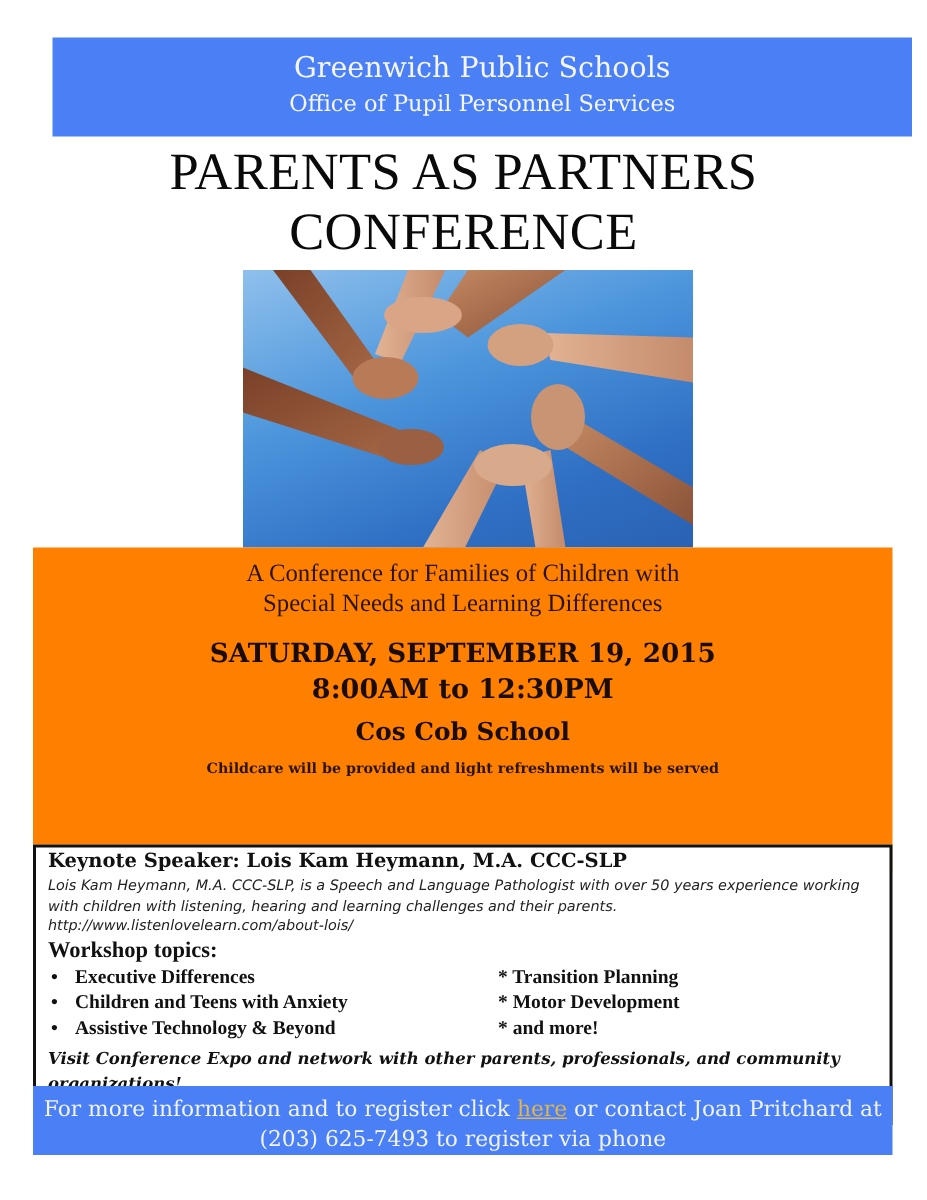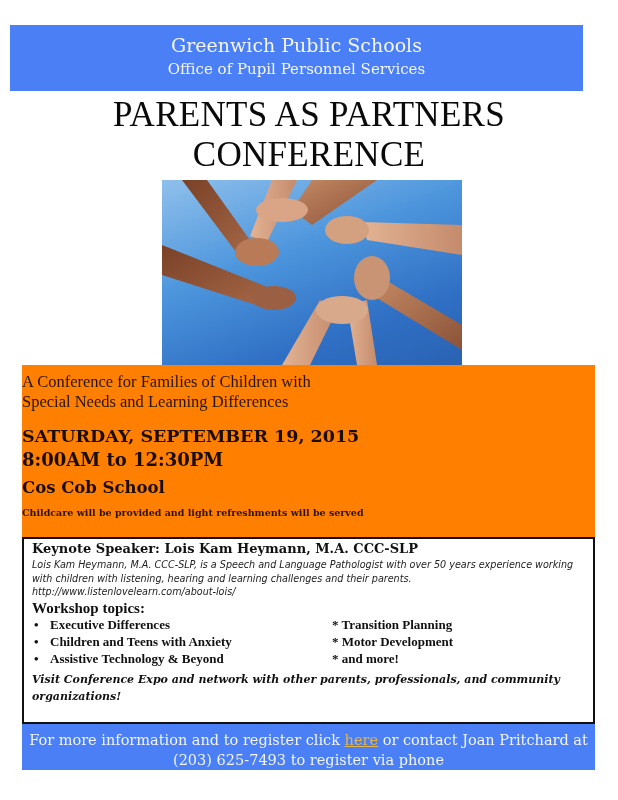--- a/index.html
+++ b/index.html
@@ -1,41 +1,41 @@
 <!DOCTYPE html>
 <html><head>
 <meta charset="utf-8">
 <style>
   * { box-sizing: border-box; margin: 0; padding: 0; }
   html, body { width: 618px; height: 800px; background: #ffffff; overflow: hidden; }
   body { position: relative; font-family: "DejaVu Serif", "Liberation Serif", serif; color: #111; }
 
   .header-band {
-    position: absolute; left: 10px; top: 25px; width: 573px; height: 66px;
+    position: absolute; left: 35px; top: 25px; width: 573px; height: 66px;
     background: #4a7ff5; color: #f4f6fb; text-align: center;
     font-family: "DejaVu Serif", serif;
   }
   .header-band .org { font-size: 19px; line-height: 22px; margin-top: 9px; }
   .header-band .dept { font-size: 15px; line-height: 20px; margin-top: 3px; }
 
   .title {
     position: absolute; left: 0; top: 95px; width: 618px; text-align: center;
     font-family: "Liberation Serif", serif; font-weight: normal;
     font-size: 35px; line-height: 40px; color: #0a0a0a; letter-spacing: 0.3px;
   }
 
   .photo {
     position: absolute; left: 162px; top: 180px; width: 300px; height: 185px;
     background: linear-gradient(160deg, #8fc0ec 0%, #4c95dc 40%, #2f6fc4 75%, #2a62b3 100%);
     overflow: hidden;
   }
 
   .orange-band {
     position: absolute; left: 22px; top: 365px; width: 573px; height: 217px;
-    background: #ff8000; text-align: left; color: #2a1400;
+    background: #ff8000; text-align: center; color: #2a1400;
   }
   .orange-band .subtitle {
     font-family: "Liberation Serif", serif; font-size: 16.5px; line-height: 20px; margin-top: 7px;
   }
   .orange-band .date {
     font-family: "DejaVu Serif", serif; font-weight: bold; font-size: 17.5px;
     line-height: 23px; margin-top: 13px; color: #1a0d00;
   }
   .orange-band .time {
     font-family: "DejaVu Serif", serif; font-weight: bold; font-size: 18px;
@@ -44,21 +44,21 @@
   .orange-band .venue {
     font-family: "DejaVu Serif", serif; font-weight: bold; font-size: 16.5px;
     line-height: 22px; margin-top: 6px; color: #1a0d00;
   }
   .orange-band .note {
     font-family: "DejaVu Serif", serif; font-weight: bold; font-size: 9.5px;
     line-height: 14px; margin-top: 7px; color: #2a1400;
   }
 
   .info-box {
-    position: absolute; left: 22px; top: 537px; width: 573px; height: 187px;
+    position: absolute; left: 22px; top: 563px; width: 573px; height: 187px;
     border: 2px solid #111; background: #fff; padding: 2px 8px 0 8px;
   }
   .keynote-head {
     font-family: "DejaVu Serif", serif; font-weight: bold; font-size: 13px; line-height: 16px;
     color: #111;
   }
   .bio {
     font-family: "DejaVu Sans", sans-serif; font-style: italic; font-size: 9.6px;
     line-height: 13.5px; color: #222; margin-top: 1px;
   }

